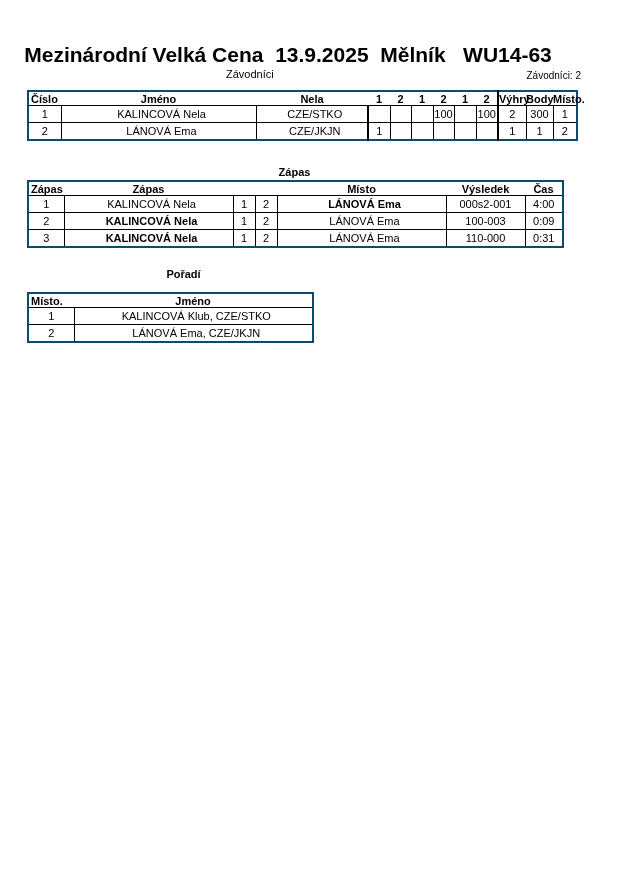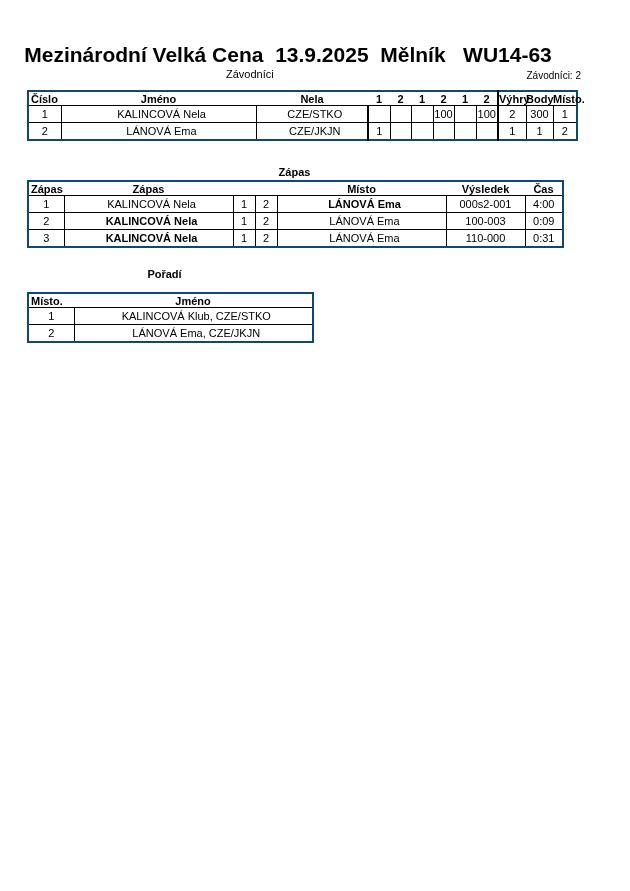--- a/index.html
+++ b/index.html
@@ -46,21 +46,21 @@
   }
   th.hleft { text-align: left; padding-left: 2px; }
   td.name  { text-align: center; padding-left: 6px; }
   .thickL  { border-left: 2px solid #000; margin-top: 44px; }
   .bold    { font-weight: bold; }
 
   #competitors-table { left: 27px; top: 90px;  width: 549px; }
   #matches-heading   { position: absolute; top: 166px; left: 27px; width: 535px;
                        text-align: center; font-weight: bold; font-size: 11px; }
   #matches-table     { left: 27px; top: 180px; width: 535px; }
-  #ranking-heading   { position: absolute; top: 268px; left: 22px; width: 285px;
+  #ranking-heading   { position: absolute; top: 268px; left: 41px; width: 285px;
                        text-align: center; font-weight: bold; font-size: 11px; }
   #ranking-table     { left: 27px; top: 292px; width: 285px; }
 </style>
 </head>
 <body>
 
 <div class="sheet">
 
   <div class="doc-title">Mezinárodní Velká Cena  13.9.2025  Mělník   WU14-63</div>
   <div class="section-subtitle">Závodníci</div>

